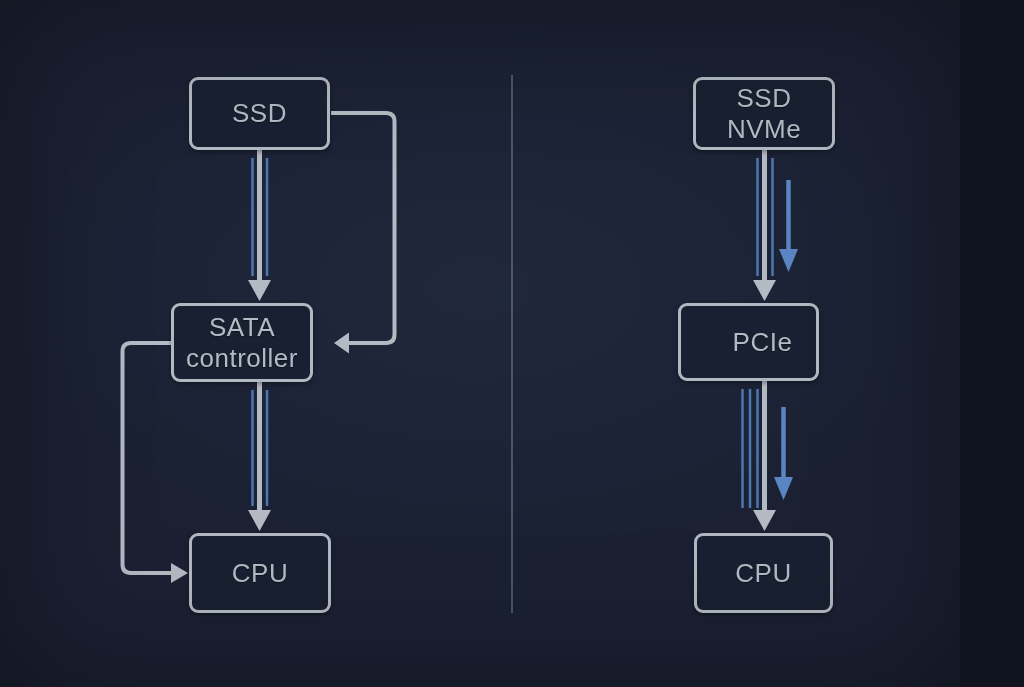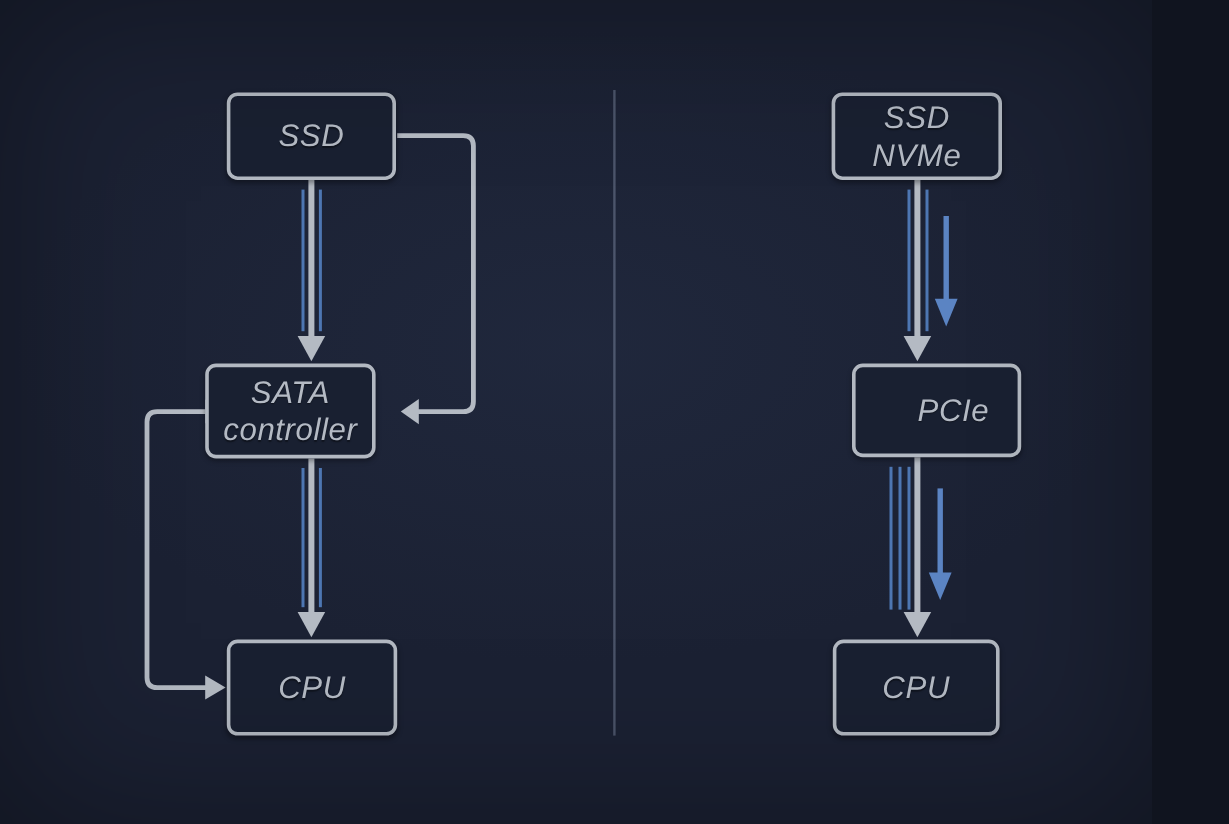--- a/index.html
+++ b/index.html
@@ -4,21 +4,20 @@
 <style>
   html,body{margin:0;padding:0;background:#10141f;}
   .stage{
     position:relative;
     width:960px;height:687px;
     overflow:hidden;
     font-family:"Liberation Sans", sans-serif;
     background:
       radial-gradient(ellipse 70% 55% at 50% 42%, rgba(44,56,84,0.28), rgba(0,0,0,0) 70%),
       #1b2133;
-    font-style: italic;
   }
   .stage::after{
     content:"";
     position:absolute;inset:0;
     box-shadow:inset 0 0 140px rgba(0,0,0,0.38);
     pointer-events:none;
   }
   .connectors{position:absolute;left:0;top:0;}
   .node{
     position:absolute;
@@ -31,21 +30,21 @@
     text-align:center;
     font-size:26px;line-height:31px;
     letter-spacing:0.5px;
     box-shadow:0 2px 4px rgba(0,0,0,0.35);
     text-shadow:0 1px 1px rgba(0,0,0,0.4);
   }
   .node-ssd       {left:189px;top:77px; width:141px;height:73px;}
   .node-sata      {left:171px;top:303px;width:142px;height:79px;}
   .node-cpu-left  {left:189px;top:533px;width:142px;height:80px;}
   .node-ssd-nvme  {left:693px;top:77px; width:142px;height:73px;align-items:center;}
-  .node-pcie      {left:710px;top:303px;width:141px;height:78px;padding-left:28px;}
+  .node-pcie      {left:678px;top:303px;width:141px;height:78px;padding-left:28px;}
   .node-cpu-right {left:694px;top:533px;width:139px;height:80px;}
   .divider{
     position:absolute;left:511px;top:75px;
     width:2px;height:538px;
     background:rgba(152,166,192,0.38);
   }
   .stroke-gray{stroke:#b4bac3;fill:none;}
   .fill-gray{fill:#b4bac3;stroke:none;}
   .stroke-blue-thin{stroke:#4d76b2;fill:none;stroke-width:2.5;}
   .stroke-blue-thick{stroke:#5b84c3;fill:none;stroke-width:4.5;}

